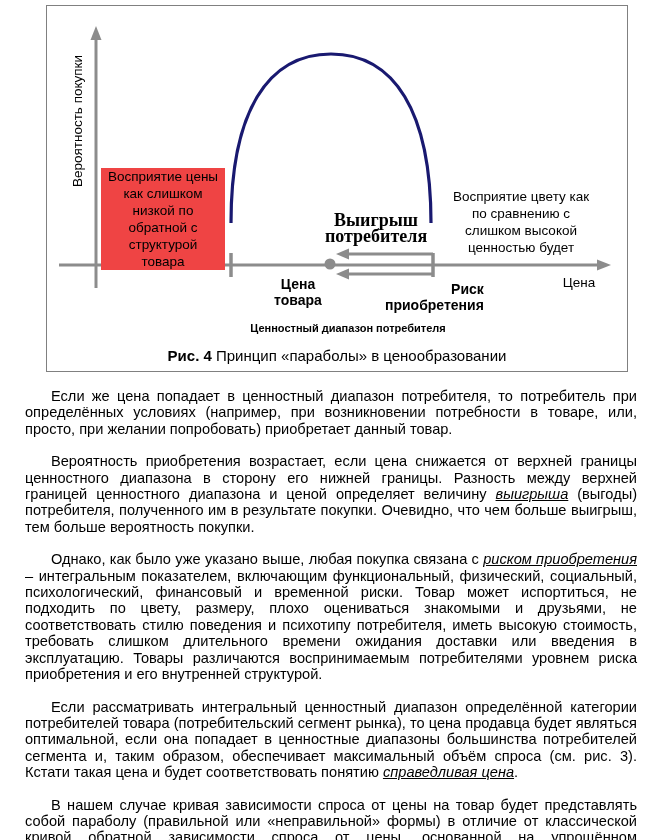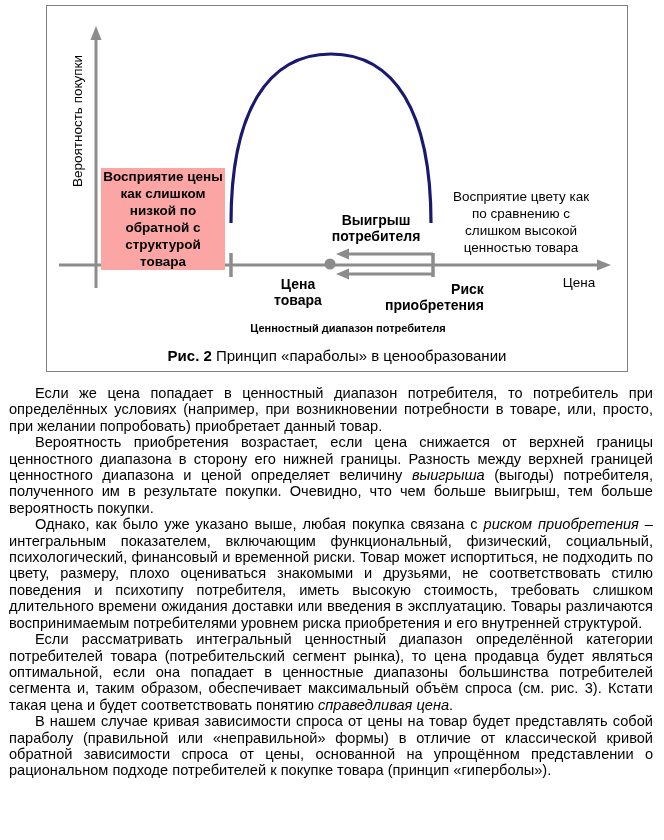--- a/index.html
+++ b/index.html
@@ -32,30 +32,30 @@
     white-space: nowrap;
     font-size: 13.5px;
   }
   .x-axis-label {
     left: 532px; top: 269px;
     font-size: 13.5px;
   }
   .note { font-size: 13.5px; line-height: 17px; }
   .left-note {
     left: 116px; top: 162px; width: 124px;
-    background: #fca5a5;            
-    font-weight: bold;
+    background: #ef4444;            
   }
   .right-note {
     left: 474px; top: 182px; width: 196px;
   }
   .gain-label {
     left: 329px; top: 207px;
-    font-weight: bold; font-size: 14px; line-height: 15.5px;
+    font-weight: bold; font-size: 18px; line-height: 15.5px;
     white-space: nowrap;
+    font-family: Liberation Serif, serif;
   }
   .price-label {
     left: 251px; top: 271px;
     font-weight: bold; font-size: 14px; line-height: 15.5px;
     white-space: nowrap;
   }
   .risk-label {
     left: 290px; top: 276px;
     font-weight: bold; font-size: 14px; line-height: 15.5px;
     white-space: nowrap; text-align: right; margin-left: 48px;
@@ -71,22 +71,22 @@
     white-space: nowrap;
   }
 
   
   .body-text {
     margin: 13px 11px 0 9px;
     text-align: justify;
     font-size: 14.6px;
     line-height: 16.4px;
   }
-  .body-text p { margin: 0; text-indent: 26px; }
-  .it { font-style: italic; }
+  .body-text p { margin: 16px; text-indent: 26px; }
+  .it { font-style: italic; text-decoration: underline; }
 </style>
 </head>
 <body>
 
 <div class="figure-box">
 
   <svg class="fig-svg" width="582" height="367" viewBox="0 0 582 367">
 
     <line x1="49" y1="30" x2="49" y2="282" stroke-width="3" stroke="#8c8c8c"></line>
     <polygon points="49,20 43.5,34 54.5,34" fill="#8c8c8c"></polygon>
@@ -118,42 +118,42 @@
     <div>низкой по</div>
     <div>обратной с</div>
     <div>структурой</div>
     <div>товара</div>
   </div>
 
   <div class="fig-label note right-note centered">
     <div>Восприятие цвету как</div>
     <div>по сравнению с</div>
     <div>слишком высокой</div>
-    <div>ценностью товара</div>
+    <div>ценностью будет</div>
   </div>
 
   <div class="fig-label gain-label centered">
     <div>Выигрыш</div>
     <div>потребителя</div>
   </div>
 
   <div class="fig-label price-label centered">
     <div>Цена</div>
     <div>товара</div>
   </div>
 
   <div class="fig-label risk-label">
     <div>Риск</div>
     <div>приобретения</div>
   </div>
 
   <div class="fig-label range-label centered">Ценностный диапазон потребителя</div>
 
   <div class="fig-label fig-caption">
-    <span class="b">Рис. 2</span><span> Принцип «параболы» в ценообразовании</span>
+    <span class="b">Рис. 4</span><span> Принцип «параболы» в ценообразовании</span>
   </div>
 </div>
 
 <div class="body-text">
   <p><span>Если же цена попадает в ценностный диапазон потребителя, то потребитель при определённых условиях (например, при возникновении потребности в товаре, или, просто, при желании попробовать) приобретает данный товар.</span></p>
 
   <p><span>Вероятность приобретения возрастает, если цена снижается от верхней границы ценностного диапазона в сторону его нижней границы. Разность между верхней границей ценностного диапазона и ценой определяет величину </span><span class="it">выигрыша</span><span> (выгоды) потребителя, полученного им в результате покупки. Очевидно, что чем больше выигрыш, тем больше вероятность покупки.</span></p>
 
   <p><span>Однако, как было уже указано выше, любая покупка связана с </span><span class="it">риском приобретения</span><span> – интегральным показателем, включающим функциональный, физический, социальный, психологический, финансовый и временной риски. Товар может испортиться, не подходить по цвету, размеру, плохо оцениваться знакомыми и друзьями, не соответствовать стилю поведения и психотипу потребителя, иметь высокую стоимость, требовать слишком длительного времени ожидания доставки или введения в эксплуатацию. Товары различаются воспринимаемым потребителями уровнем риска приобретения и его внутренней структурой.</span></p>
 

